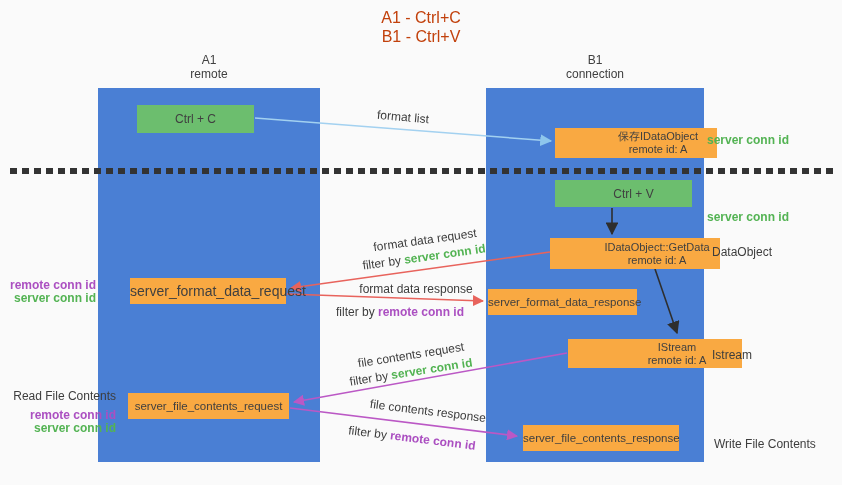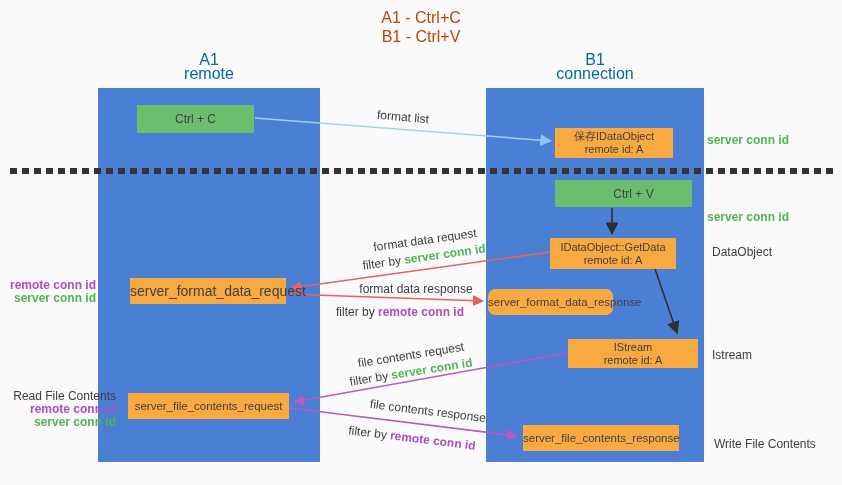--- a/index.html
+++ b/index.html
@@ -1,27 +1,27 @@
 <!DOCTYPE html>
 <html><head>
 <meta charset="utf-8">
 <style>
   html,body{margin:0;padding:0;}
   body{font-family:"Liberation Sans",sans-serif;background:#fafafa;}
   .canvas{position:relative;width:842px;height:485px;background:#fafafa;overflow:hidden;}
   .title{position:absolute;left:0;top:8px;width:842px;text-align:center;
          font-size:16px;line-height:19px;color:#c2410c;}
   .lane{position:absolute;top:88px;height:374px;background:#4a7fd4;z-index:1;}
-  .lane-header{position:absolute;top:53px;text-align:center;font-size:16px;line-height:14px;color:#0369a1;z-index:2;}
+  .lane-header{position:absolute;top:53px;text-align:center;font-size:12px;line-height:14px;color:#404040;z-index:2;}
   .box{position:absolute;display:flex;flex-direction:column;justify-content:center;
        color:#404040;text-align:center;z-index:3;}
   .green{background:#6cbe6e;}
   .orange{background:#f9a942;}
   .f12{font-size:12px;line-height:14px;}
-  .f11{font-size:11px;line-height:13px;}
+  .f11{font-size:11px;line-height:13px;padding-left:44px;}
   .lbl{position:absolute;font-size:12px;color:#3d3d3d;white-space:nowrap;z-index:4;}
   .lbl-green{color:#53b353;font-weight:bold;}
   .lbl-purple{color:#ab4fc1;font-weight:bold;}
   .rot{transform-origin:center center;}
   .svglayer{position:absolute;left:0;top:0;z-index:2;pointer-events:none;}
   .rightblock{text-align:right;}
 </style>
 </head>
 <body>
 
@@ -84,21 +84,21 @@
 
   <div class="box orange f11" style="left:550px;top:238px;width:126px;height:31px;">
     <div>IDataObject::GetData</div>
     <div>remote id: A</div>
   </div>
 
   <div class="box orange" style="left:130px;top:278px;width:156px;height:26px;font-size:14px;">
     <div>server_format_data_request</div>
   </div>
 
-  <div class="box orange" style="left:488px;top:289px;width:125px;height:26px;font-size:11.5px;border-radius:7px;">
+  <div class="box orange" style="left:488px;top:289px;width:149px;height:26px;font-size:11.5px;">
     <div>server_format_data_response</div>
   </div>
 
   <div class="box orange f11" style="left:568px;top:339px;width:130px;height:29px;">
     <div>IStream</div>
     <div>remote id: A</div>
   </div>
 
   <div class="box orange" style="left:128px;top:393px;width:161px;height:26px;font-size:11.5px;">
     <div>server_file_contents_request</div>
@@ -112,21 +112,21 @@
   <div class="lbl lbl-green" style="left:707px;top:210px;">server conn id</div>
   <div class="lbl" style="left:712px;top:245px;">DataObject</div>
   <div class="lbl" style="left:712px;top:348px;">Istream</div>
   <div class="lbl" style="left:714px;top:437px;">Write File Contents</div>
 
   <div class="lbl rightblock" style="left:0px;top:279px;width:96px;line-height:13px;">
     <div class="lbl-purple">remote conn id</div>
     <div class="lbl-green">server conn id</div>
   </div>
   <div class="lbl rightblock" style="left:0px;top:390px;width:116px;line-height:13px;">
-    <div style="">Read File Contents</div>
+    <div style="margin-bottom:6px;">Read File Contents</div>
     <div class="lbl-purple">remote conn id</div>
     <div class="lbl-green">server conn id</div>
   </div>
 
   <div class="lbl rot" style="left:403px;top:117px;transform:translate(-50%,-50%) rotate(5deg);">format list</div>
 
   <div class="lbl rot" style="left:425px;top:240px;transform:translate(-50%,-50%) rotate(-8deg);">format data request</div>
   <div class="lbl rot" style="left:424px;top:257px;transform:translate(-50%,-50%) rotate(-8deg);">
     <span>filter by</span>
     <span class="lbl-green">server conn id</span>

